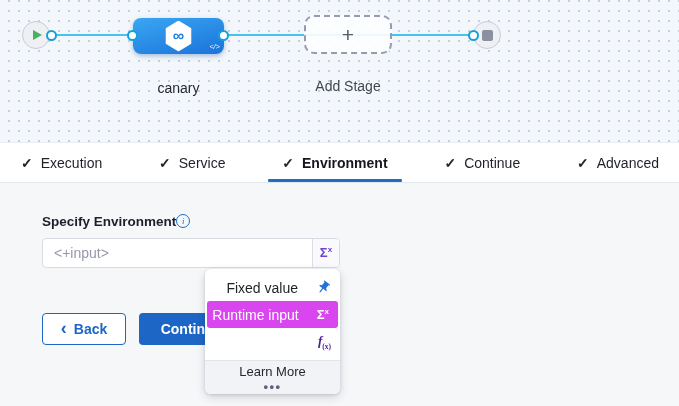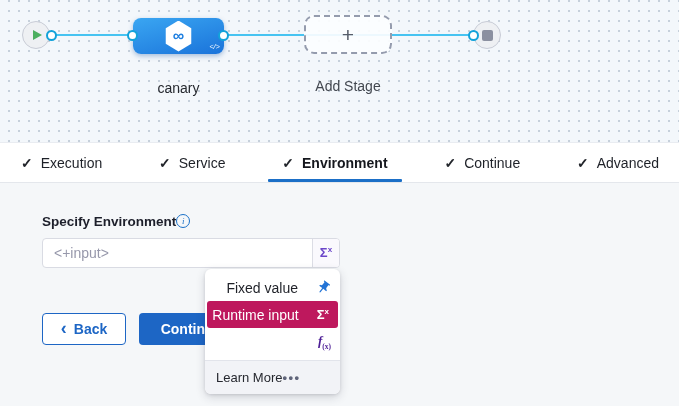--- a/index.html
+++ b/index.html
@@ -150,34 +150,34 @@
     z-index: 10;
   }
   .menu-items { padding: 5px 0; }
   .menu-item {
     height: 27px; display: flex; align-items: center; justify-content: flex-end;
     gap: 18px; padding-right: 9px; cursor: pointer;
     font-size: 14px; color: #1f2128;
   }
   .menu-item.selected {
     margin: 0 2px; border-radius: 3px;
-    background: #be185d; color: #ffffff;
+    background: #d946ef; color: #ffffff;
   }
   .menu-sigma { font-weight: 700; font-size: 13px; color: #ffffff; }
   .pin-icon { width: 15px; height: 15px; transform: rotate(38deg); }
   .pin-icon path { fill: #2273d6; }
   .fx-icon {
     color: #4c1d95; font-family: Liberation Serif, serif;
     font-style: italic; font-size: 13px; font-weight: 700;
   }
   .fx-icon sub { font-size: 7.5px; font-style: normal; }
   .menu-footer {
     height: 34px; background: #f2f3f7; border-top: 1px solid #e2e4eb;
-    display: flex; align-items: center; justify-content: flex-start;
-    padding: 0 11px; cursor: pointer;
+    display: flex; align-items: center; justify-content: flex-end;
+    padding: 0 11px; cursor: pointer; flex-direction: column;
   }
   .learn-more { font-size: 13px; color: #26282f; }
   .dots-icon { font-size: 13px; color: #60657a; letter-spacing: 1.5px; font-weight: 700; }
 </style>
 </head>
 <body>
 
 <div class="canvas">
   <div class="connector"></div>
 

